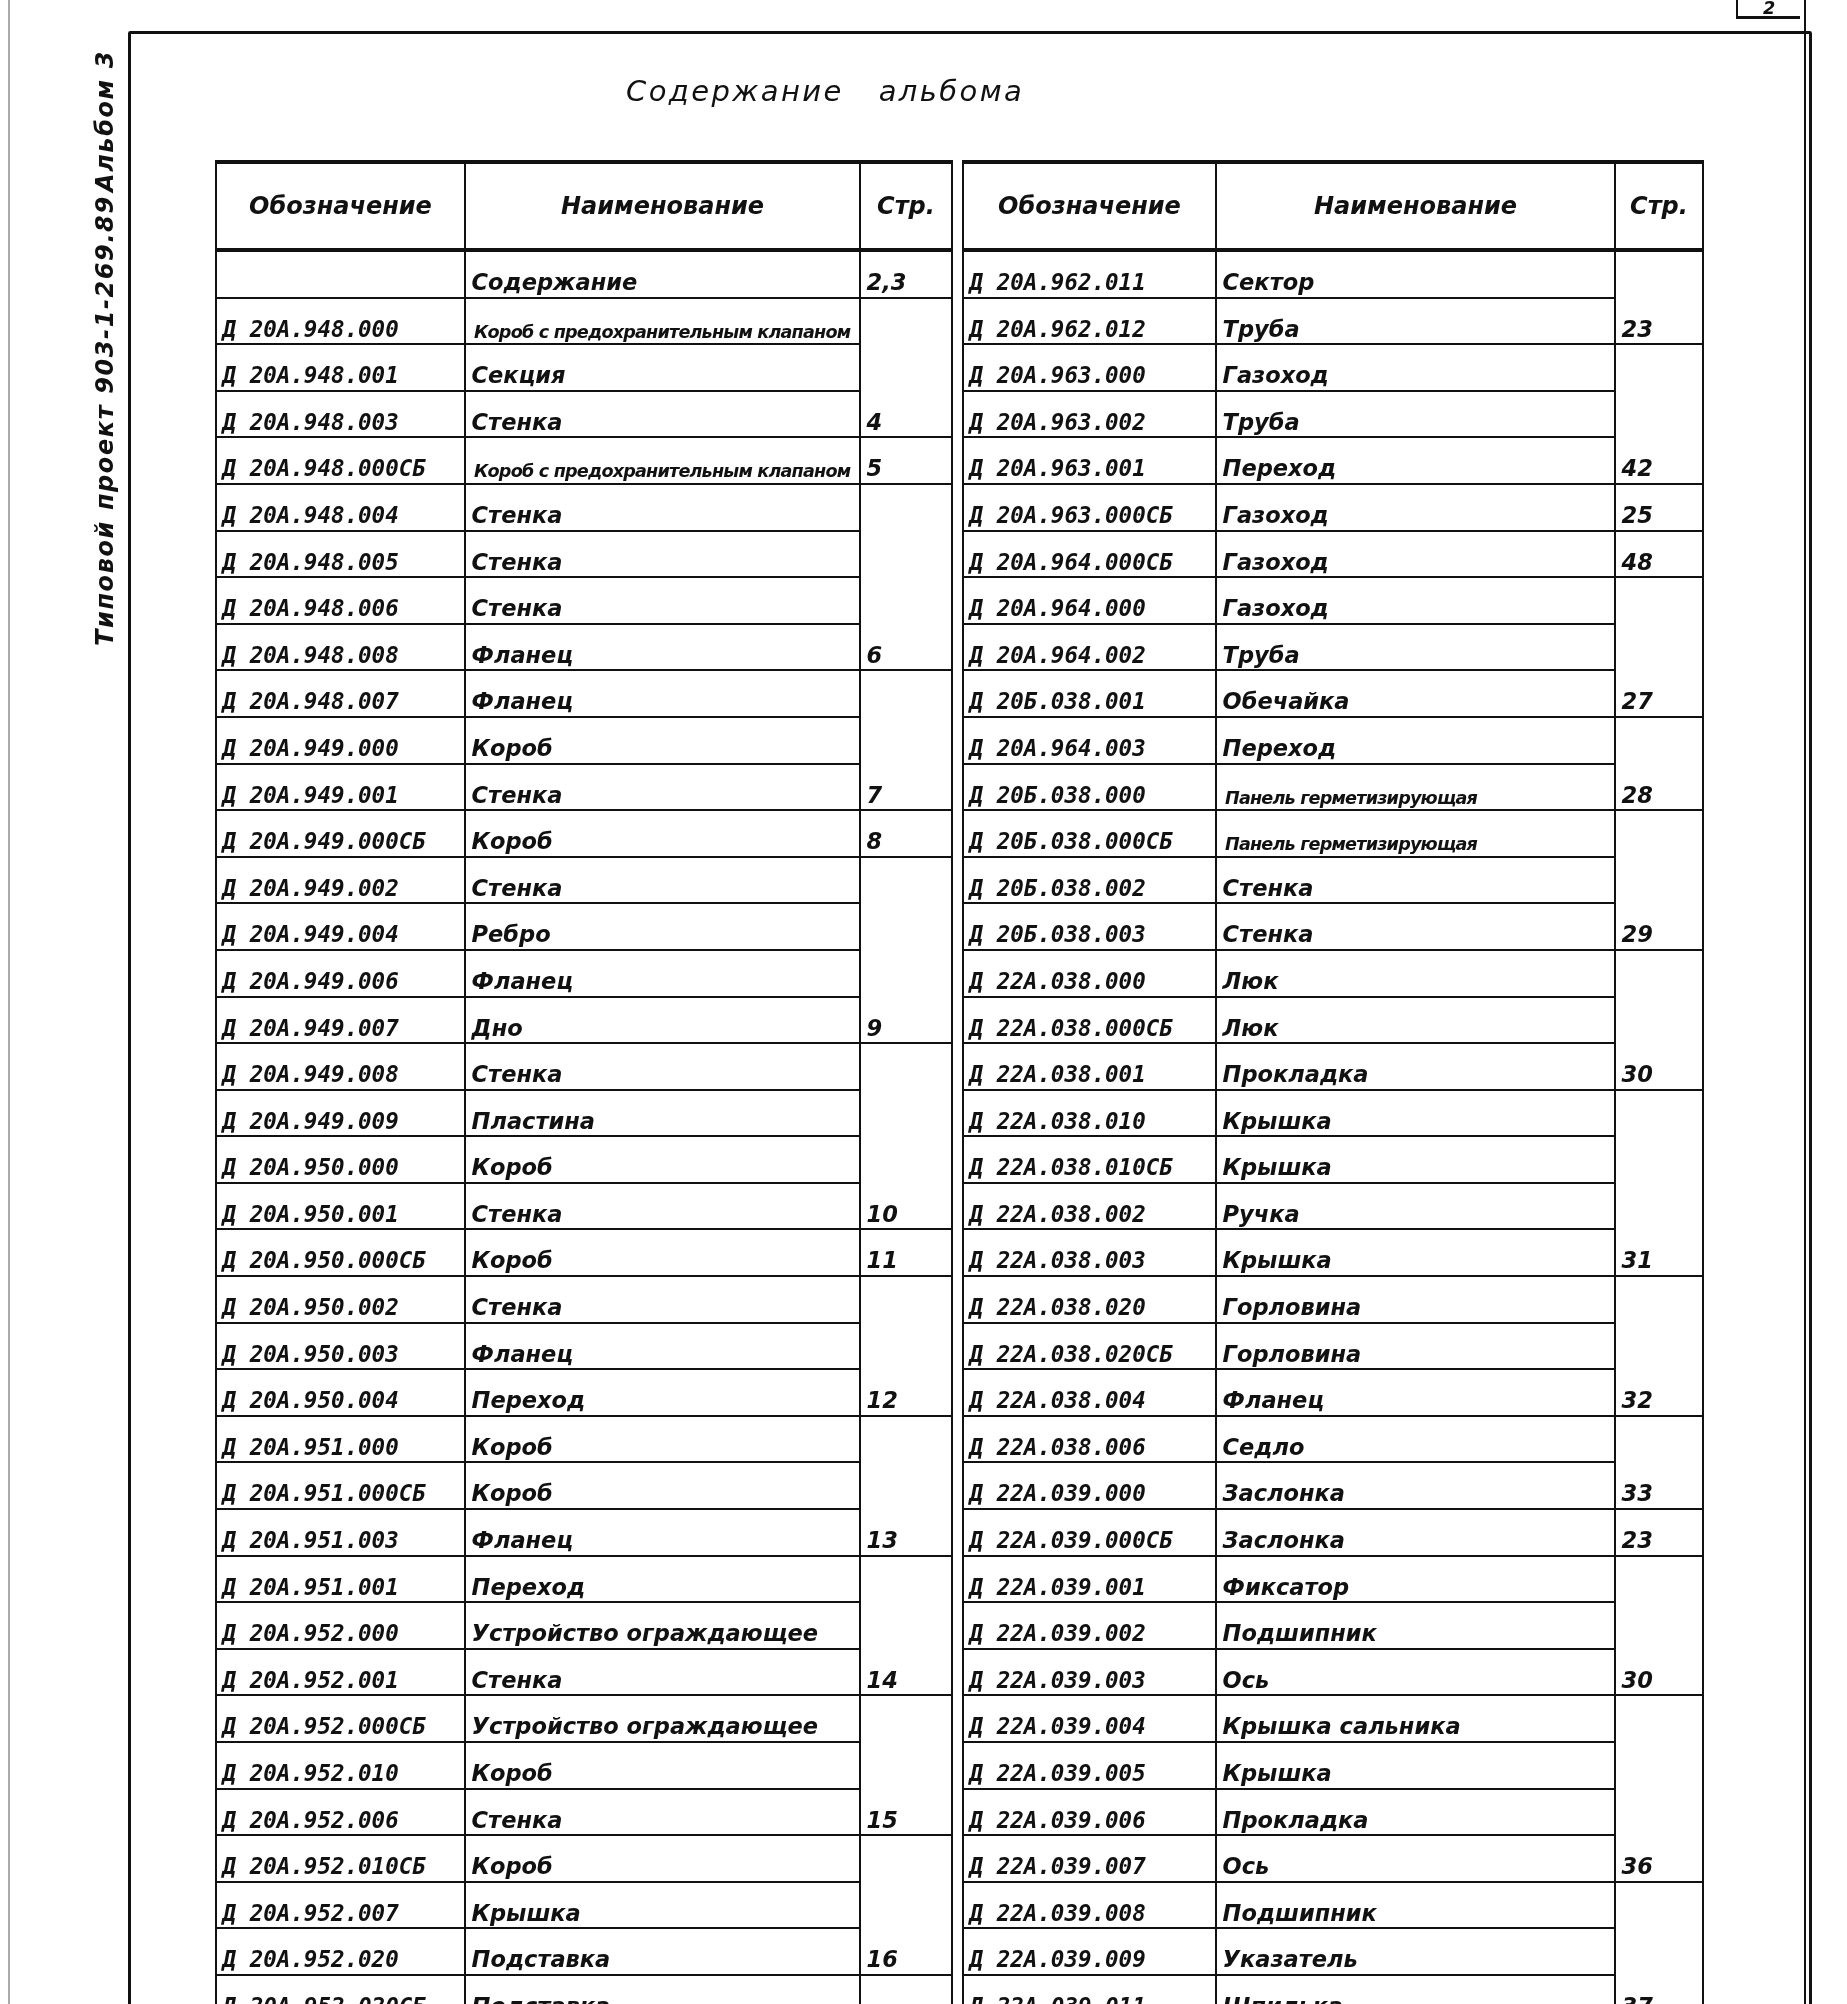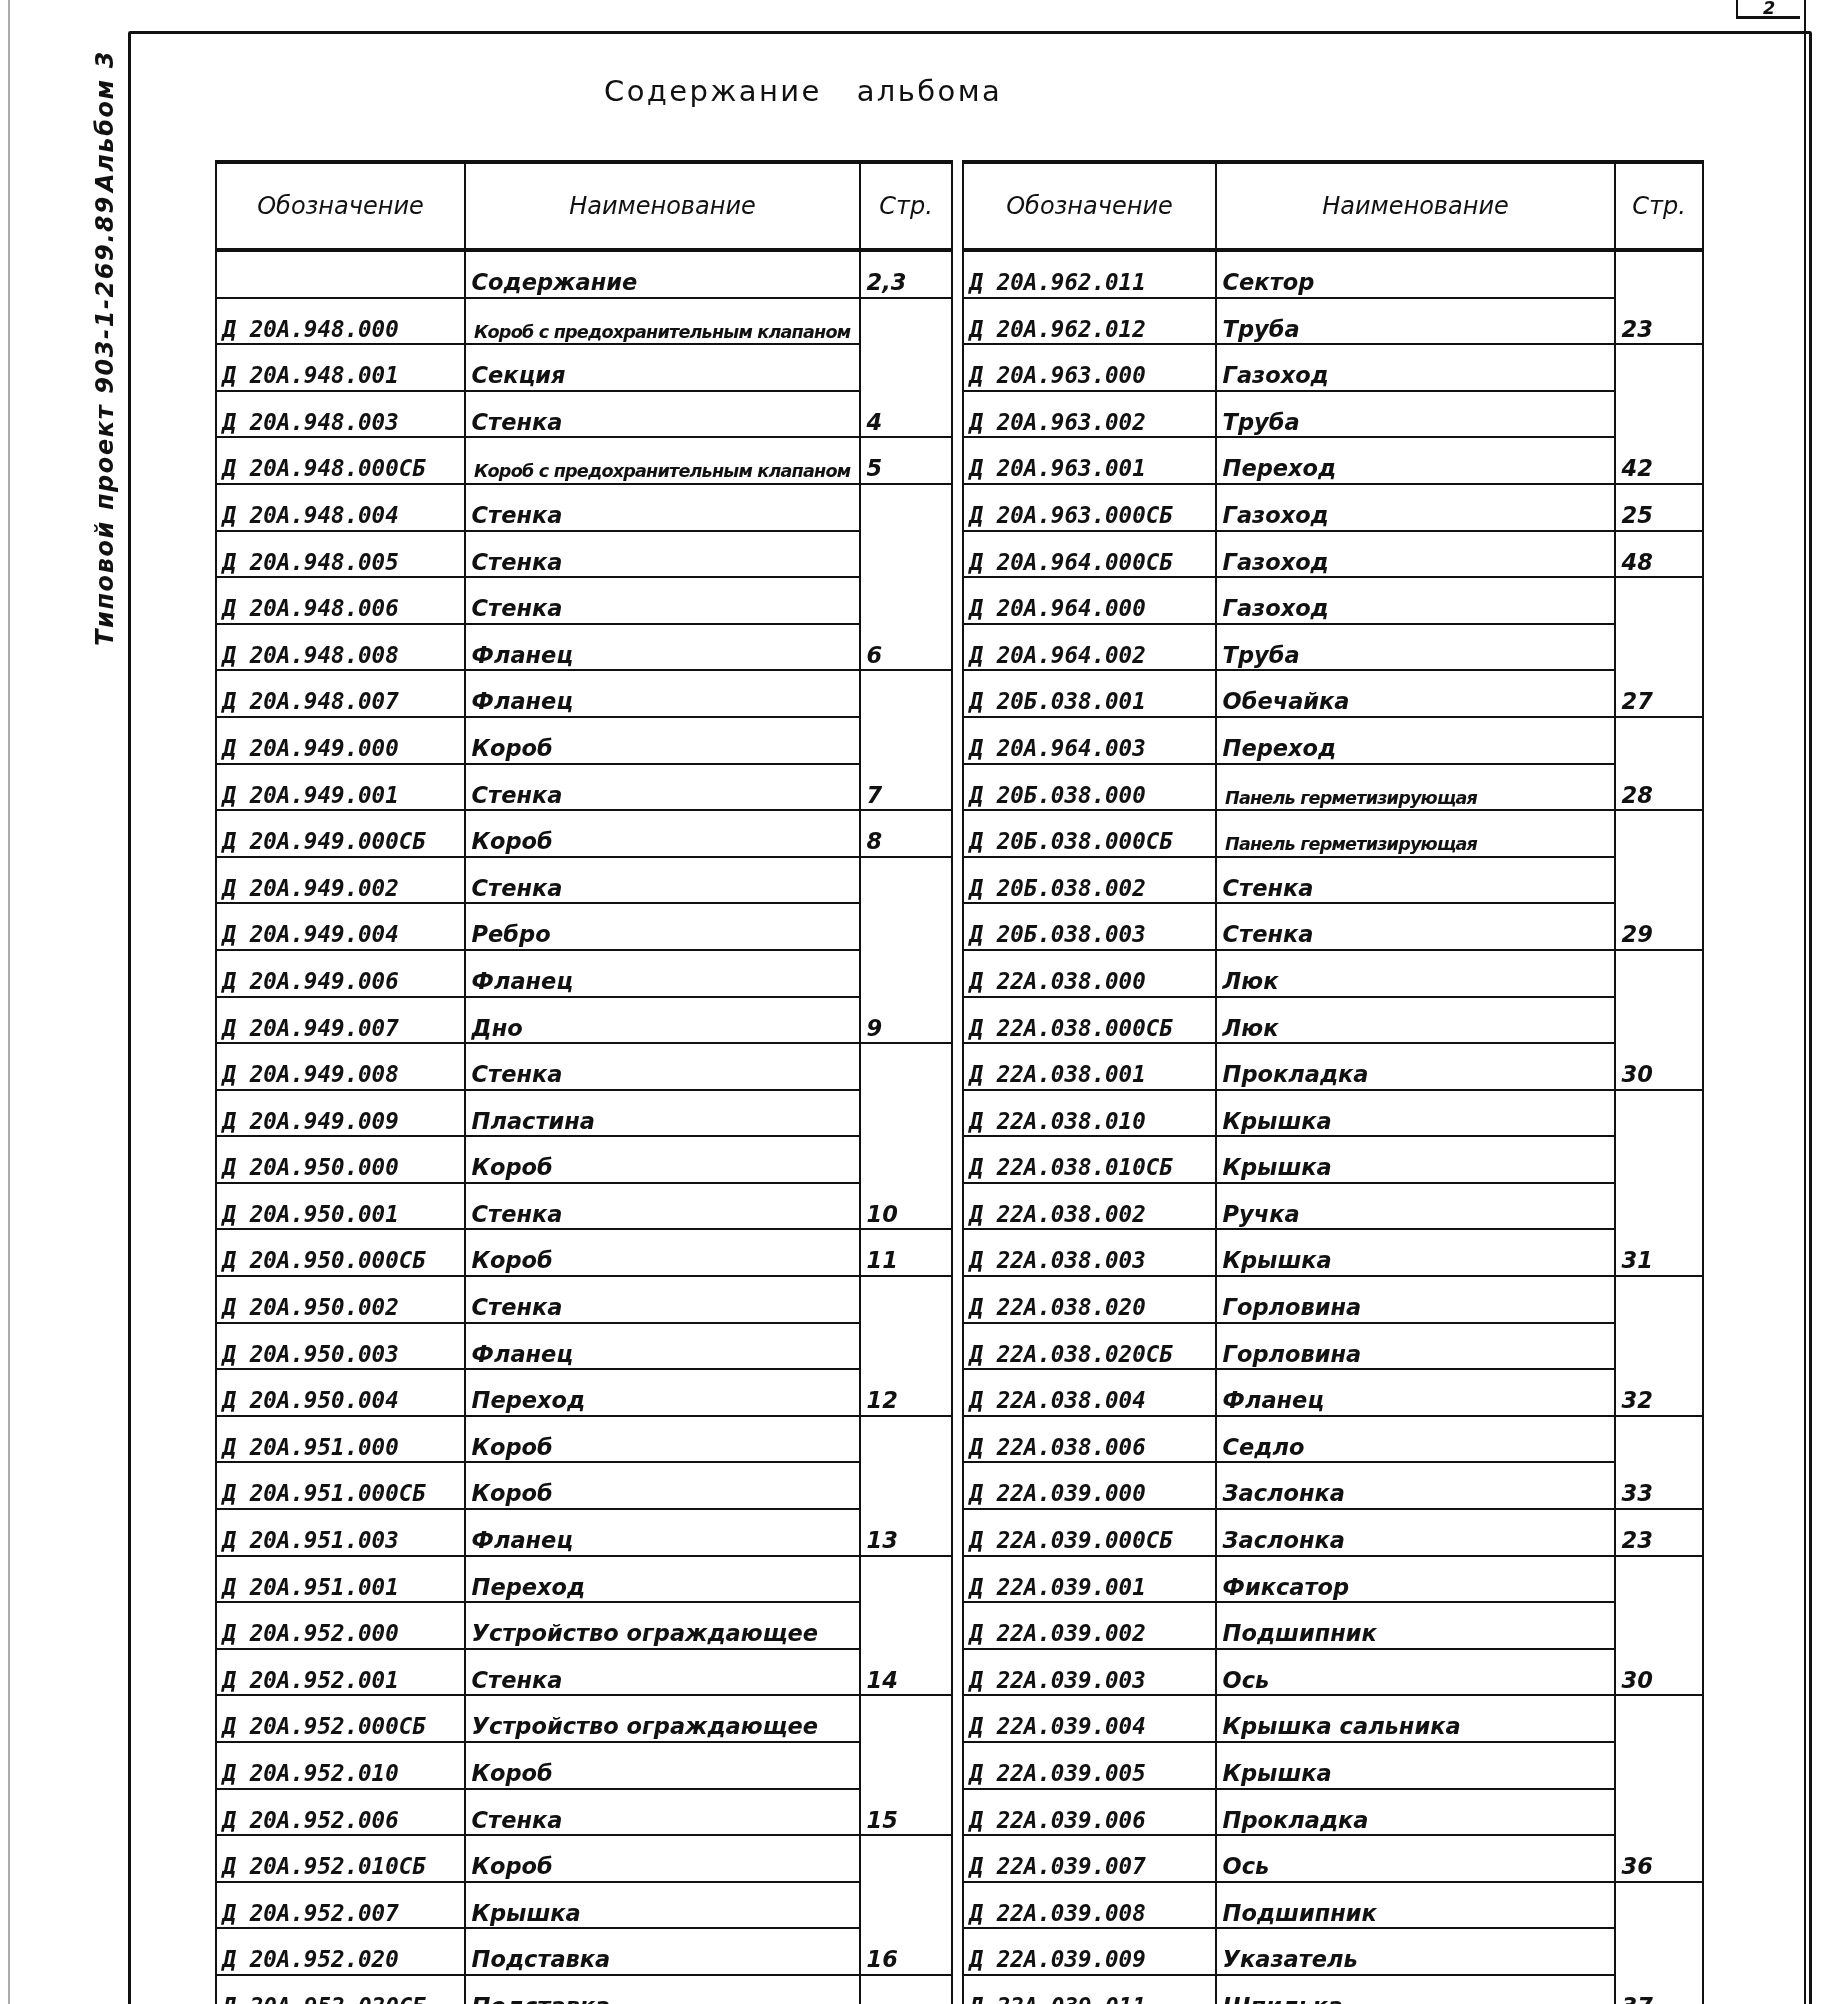--- a/index.html
+++ b/index.html
@@ -9,28 +9,28 @@
   .frame-outer { position:absolute; left:128px; top:31px; width:1684px; height:2442px;
                  border:3.2px solid #111; box-sizing:border-box; border-radius:2.4px; }
   .page-num-box { position:absolute; left:1736px; top:0; width:64px; height:19px;
                   border-left:2.4px solid #111; border-bottom:3.2px solid #111; box-sizing:border-box;
                   font-style:italic; font-weight:bold; font-size:17.6px; text-align:center; line-height:17.6px; }
   .sheet-edge-right { position:absolute; left:1804px; top:0; width:2.4px; height:2483px; background:#111; }
   .side-label { position:absolute; font-style:italic; font-weight:bold; font-size:24px; letter-spacing:1.6px;
                 transform-origin:left top; transform:rotate(-90deg); white-space:nowrap; }
   .side-album { left:91px; top:192px; }
   .side-project { left:91px; top:646px; }
-  .title { position:absolute; left:604px; top:74px; font-size:29px; letter-spacing:2.4px;
+  .title { position:absolute; left:626px; top:74px; font-style:italic; font-size:29px; letter-spacing:2.4px;
            white-space:pre;text-align:right; }
   table.contents { position:absolute; border-collapse:collapse; table-layout:fixed; top:160px; }
   table.left  { left:215px;  width:736px; }
   table.right { left:962px; width:740px; }
   table.contents th, table.contents td { border:2px solid #111; padding:0 5.6px; font-style:italic;
        font-weight:bold; white-space:nowrap; overflow:hidden; }
-  table.contents th { height:84px; font-size:24px; font-weight:normal; text-align:center;
+  table.contents th { height:84px; font-size:24px; font-weight:bold; text-align:center;
        border-bottom:4px solid #111; border-top:4px solid #111; }
   table.contents td { height:43px; font-size:22.5px; vertical-align:bottom; padding-bottom:1.6px; }
   td.code { font-family:"DejaVu Sans Mono", monospace; font-size:21px; }
   td.name { padding-left:16px; font-weight:normal; font-size:23px; }
   td.name.long { padding-left:8px; font-size:17.6px; letter-spacing:-0.8px; }
   td.page { text-align:left; vertical-align:middle; font-size:23px; font-weight:normal; }
   col.c-code { width:249px; } col.c-name { width:395px; } col.c-page { width:92px; }
   table.right col.c-code { width:253px; } table.right col.c-name { width:399px; } table.right col.c-page { width:88px; }
 </style>
 </head>

